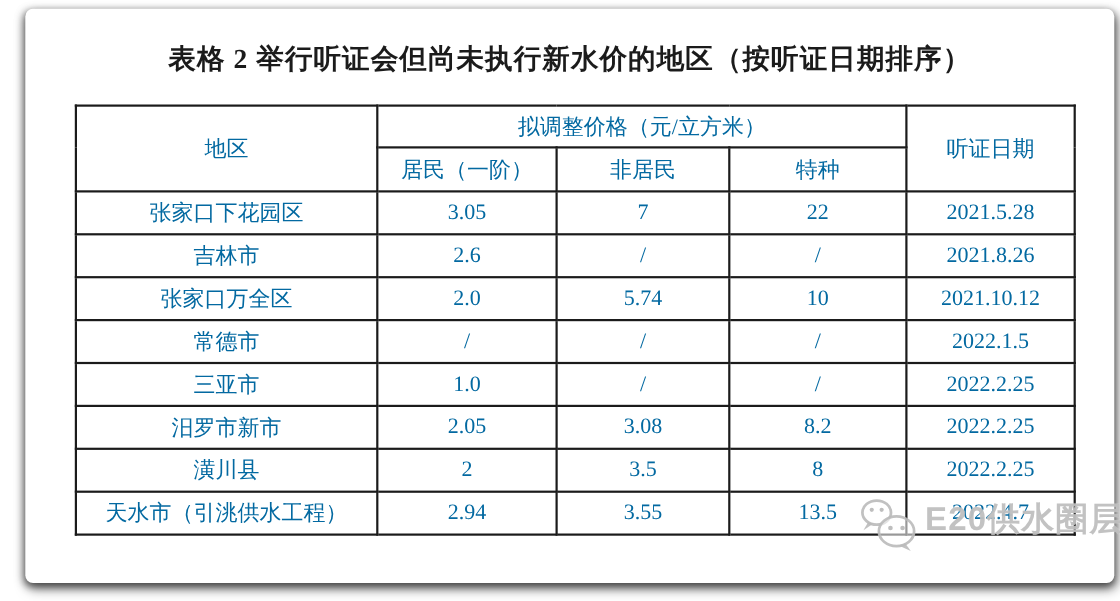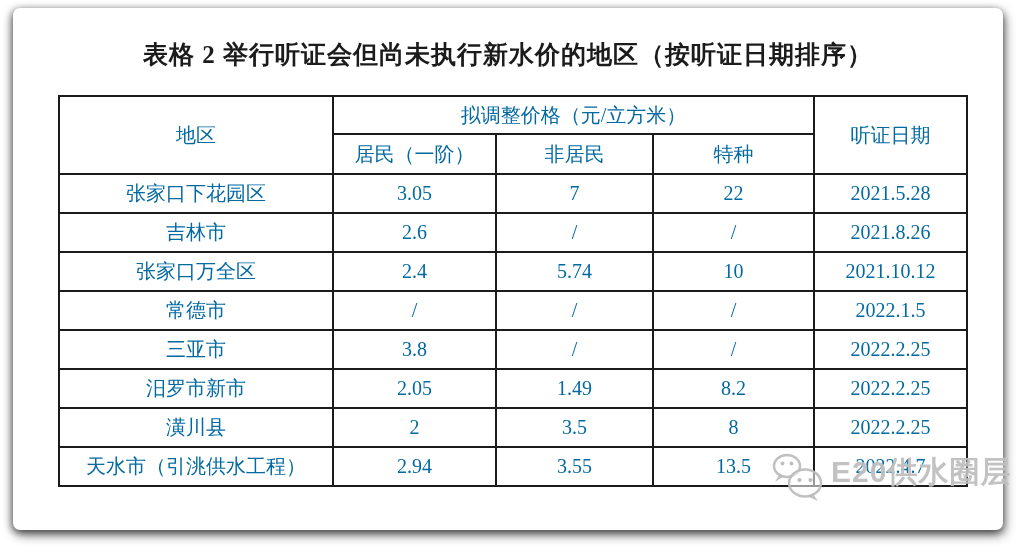--- a/index.html
+++ b/index.html
@@ -6,21 +6,21 @@
     margin: 0;
     padding: 0;
     width: 1018px;
     height: 546px;
     background: #ffffff;
     overflow: hidden;
     font-family: "Liberation Serif", serif;
   }
   .page {
     position: absolute;
-    left: 13px;
+    left: 23px;
     top: 8px;
     width: 990px;
     height: 522px;
     background: #ffffff;
     border-radius: 7px;
     box-shadow: 2px 5px 11px rgba(0,0,0,0.50), -2px 2px 8px rgba(0,0,0,0.35), 0 2px 6px rgba(0,0,0,0.25);
   }
   .title {
     margin-top: 32px;
     height: 30px;
@@ -112,43 +112,43 @@
       </tr>
       <tr class="data-row">
         <td>吉林市</td>
         <td>2.6</td>
         <td>/</td>
         <td>/</td>
         <td>2021.8.26</td>
       </tr>
       <tr class="data-row">
         <td>张家口万全区</td>
-        <td>2.4</td>
+        <td>2.0</td>
         <td>5.74</td>
         <td>10</td>
         <td>2021.10.12</td>
       </tr>
       <tr class="data-row">
         <td>常德市</td>
         <td>/</td>
         <td>/</td>
         <td>/</td>
         <td>2022.1.5</td>
       </tr>
       <tr class="data-row">
         <td>三亚市</td>
-        <td>3.8</td>
+        <td>1.0</td>
         <td>/</td>
         <td>/</td>
         <td>2022.2.25</td>
       </tr>
       <tr class="data-row">
         <td>汨罗市新市</td>
         <td>2.05</td>
-        <td>1.49</td>
+        <td>3.08</td>
         <td>8.2</td>
         <td>2022.2.25</td>
       </tr>
       <tr class="data-row">
         <td>潢川县</td>
         <td>2</td>
         <td>3.5</td>
         <td>8</td>
         <td>2022.2.25</td>
       </tr>

